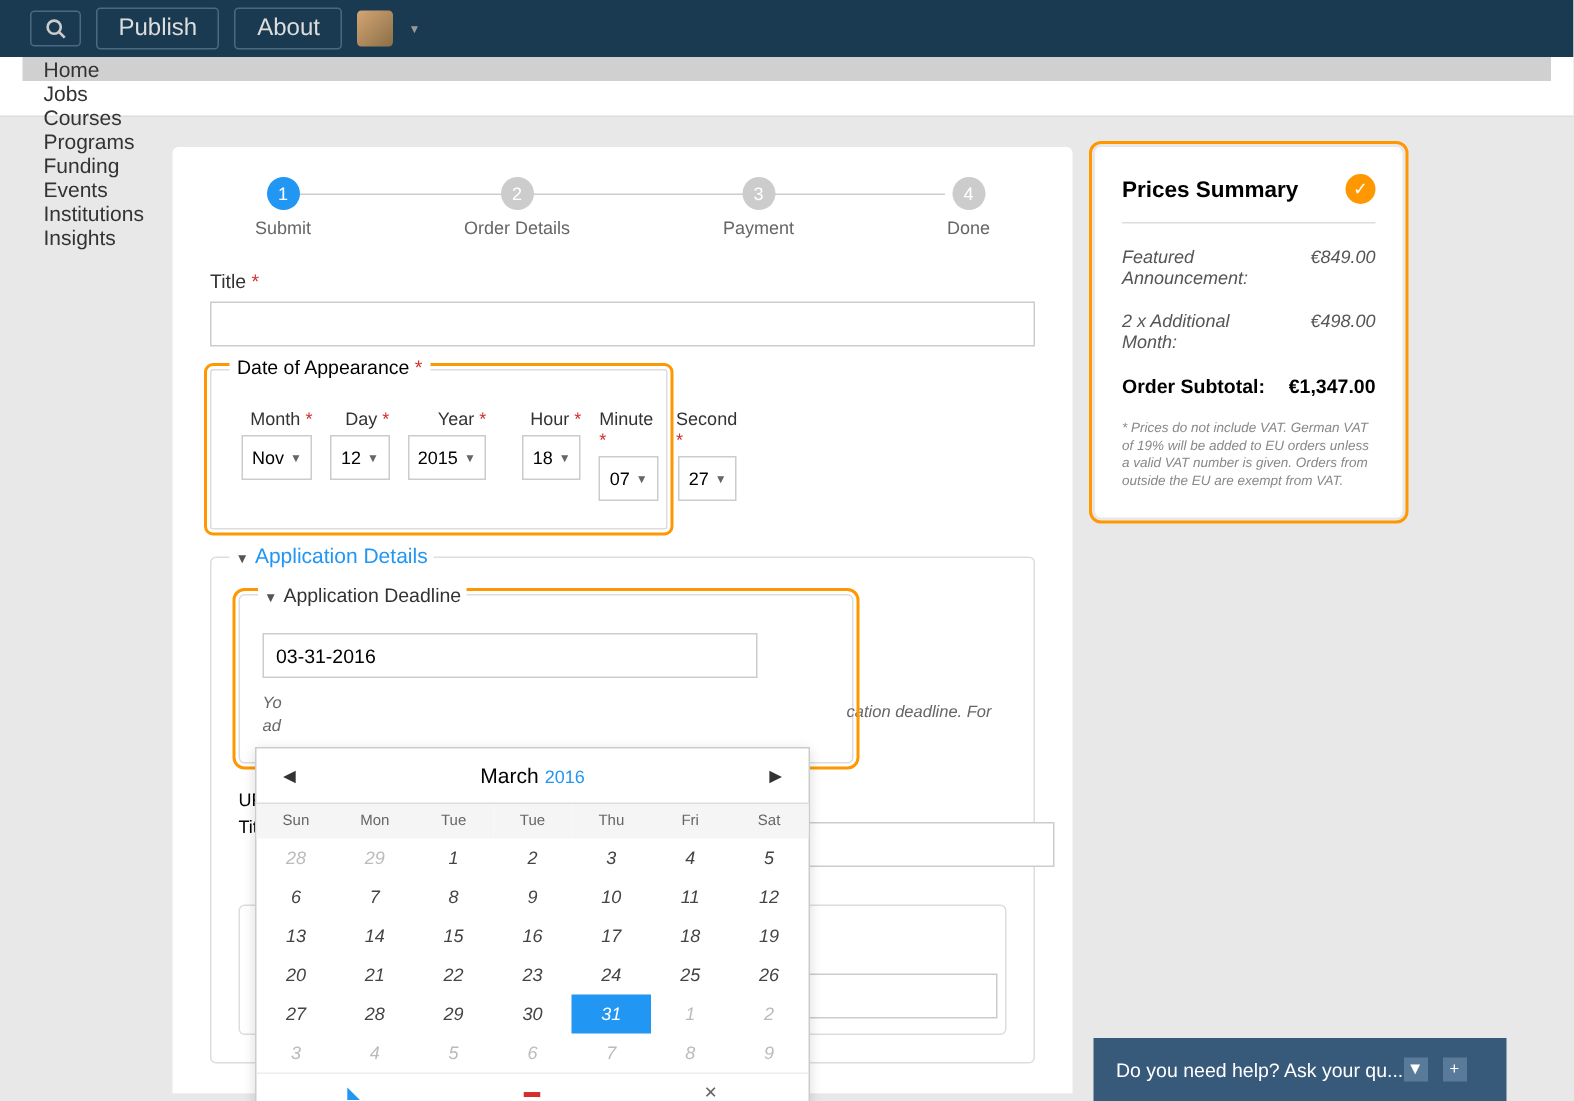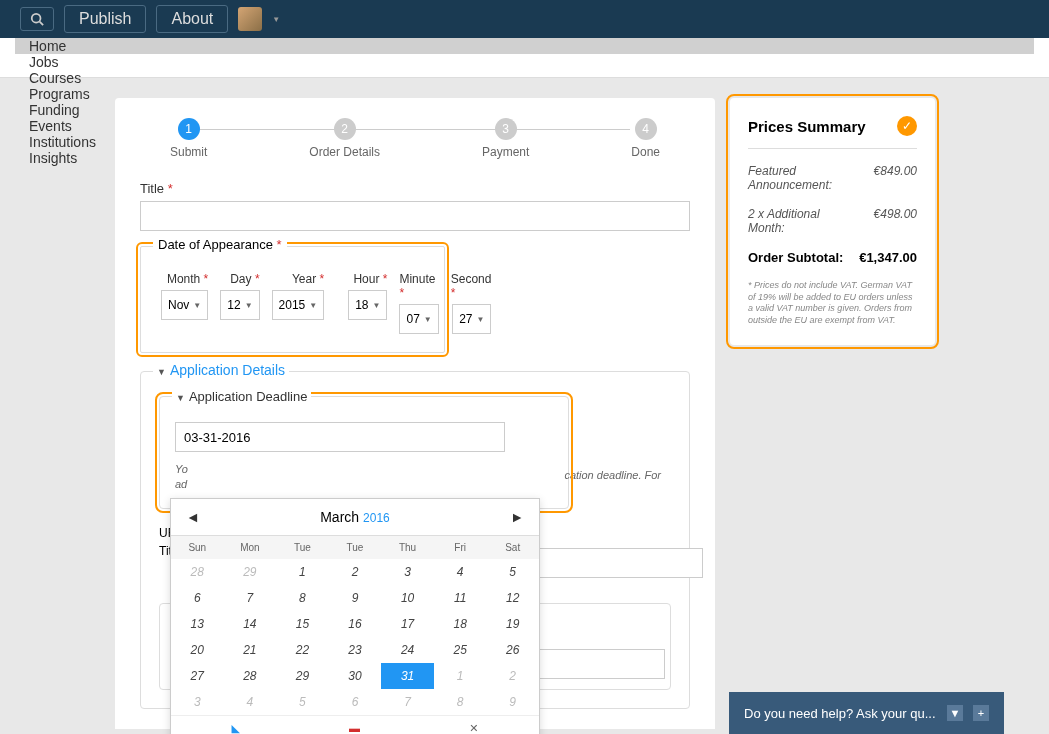--- a/index.html
+++ b/index.html
@@ -88,21 +88,21 @@
     .order-title-row { display: flex; justify-content: space-between; align-items: center; border-bottom: 1px solid #ddd; padding-bottom: 12px; margin-bottom: 15px; }
     .order-title { font-size: 15px; font-weight: bold; }
     .check-badge { width: 20px; height: 20px; background: #ff9800; border-radius: 50%; display: flex; align-items: center; justify-content: center; color: white; font-size: 12px; }
     .order-row { display: flex; justify-content: space-between; margin-bottom: 15px; font-size: 12px; }
     .order-label { font-style: italic; color: #555; max-width: 100px; }
     .order-val { font-style: italic; color: #555; }
     .order-total-row { display: flex; justify-content: space-between; font-weight: bold; font-size: 13px; margin: 15px 0; text-align: right; }
     .order-disclaimer { font-size: 9px; font-style: italic; color: #888; line-height: 1.3; }
     
     
-    .help-bar { position: fixed; bottom: 0; right: 45px; width: 275px; height: 42px; background: #385a7a; color: white; display: flex; align-items: center; padding: 0 15px; font-size: 13px; justify-content: space-between; }
+    .help-bar { position: fixed; bottom: 0; right: 45px; width: 275px; height: 42px; background: #385a7a; color: white; display: flex; align-items: center; padding: 0 15px; font-size: 13px; }
     .help-icons { display: flex; gap: 10px; }
     .help-icon-btn { width: 16px; height: 16px; background: #5a7a9a; display: flex; align-items: center; justify-content: center; font-size: 11px; cursor: pointer; }
   </style>
 </head>
 <body>
 
 <div class="header">
   <div class="header-right">
     <div class="search-btn">
       <svg width="14" height="14" viewBox="0 0 16 16" fill="none" stroke="#ccc" stroke-width="2">

